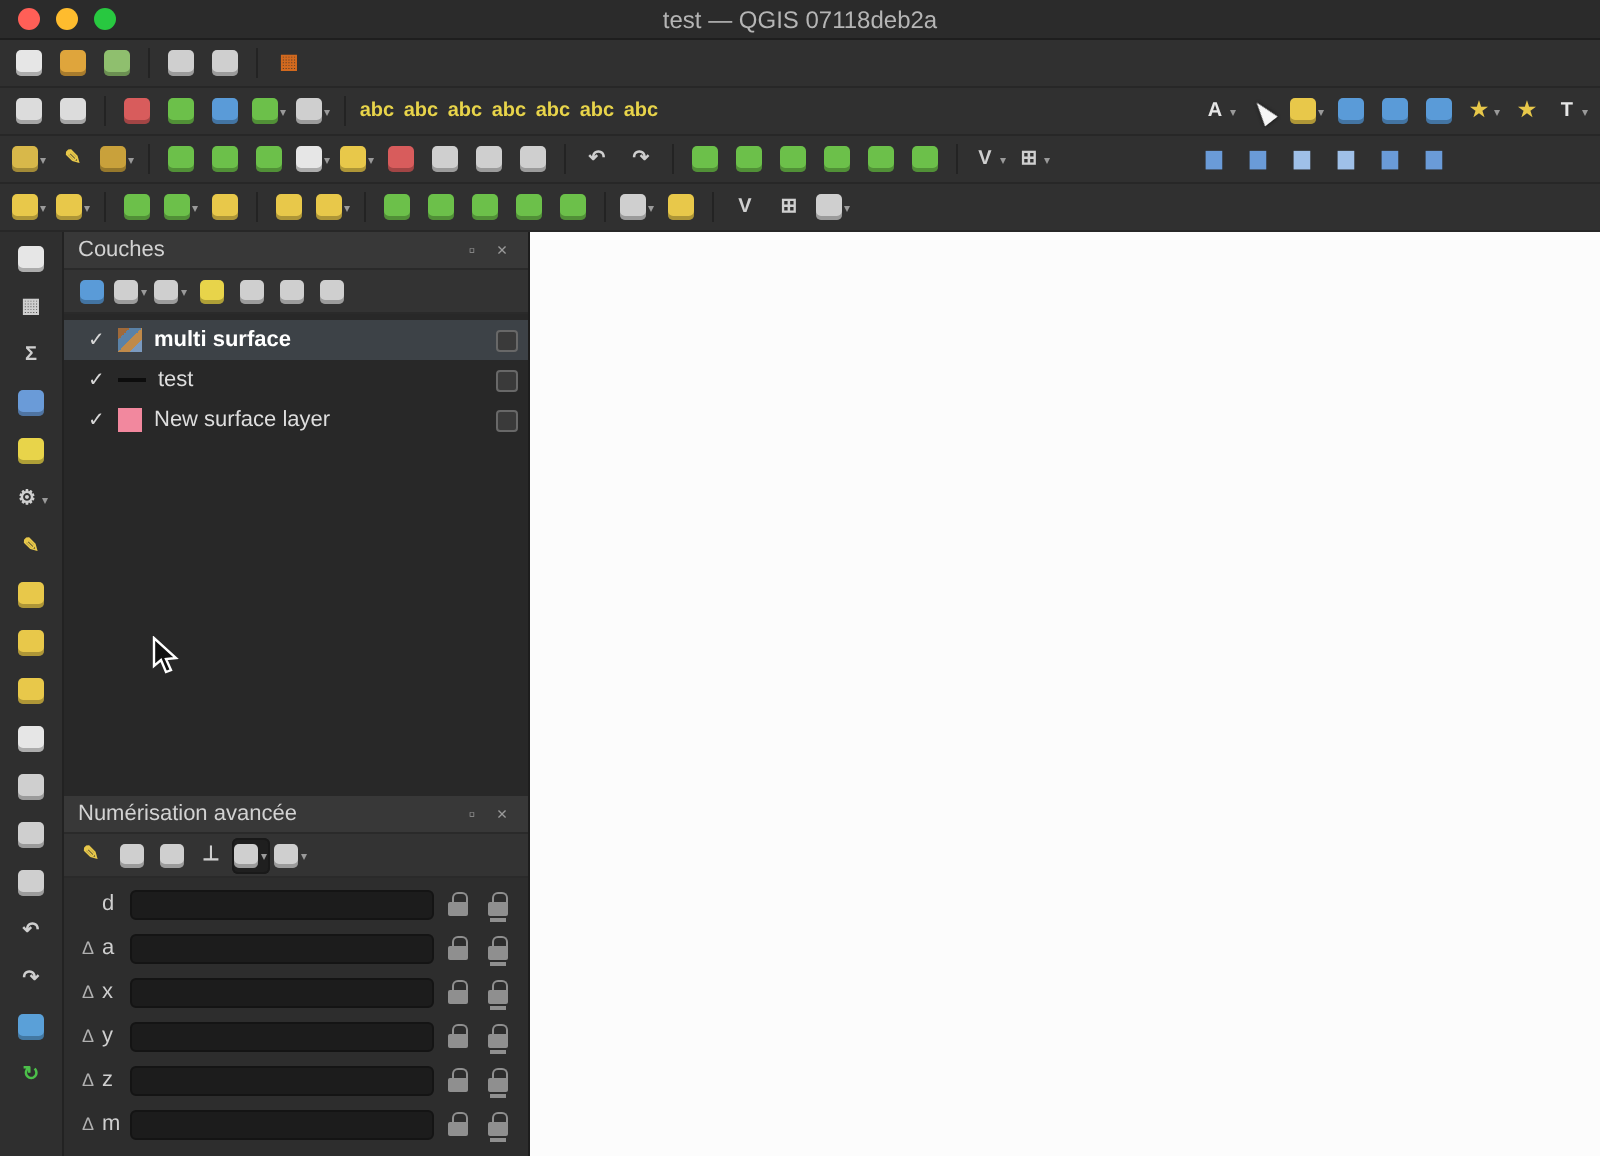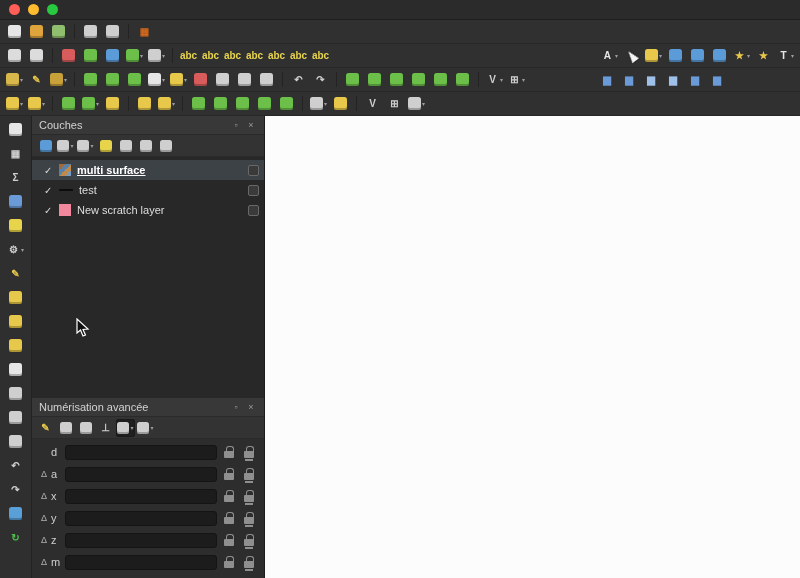--- a/index.html
+++ b/index.html
@@ -57,21 +57,21 @@
   .ptoolbar { height:22px; background:#333333; border-bottom:1px solid #2a2a2a;
     display:flex; align-items:center; padding:0 4px; gap:1px; flex:0 0 auto; }
   .ptoolbar .tbtn { width:19px; height:18px; }
   .ptoolbar .tbtn .ic { min-width:12px; height:12px; }
 
   .layers-panel { height:282px; display:flex; flex-direction:column; flex:0 0 auto; }
   .layer-tree { flex:1; background:#282828; padding-top:3px; overflow:hidden; }
   .layer-row { height:20px; display:flex; align-items:center; gap:6px;
     padding:0 5px 0 12px; color:#dedede; font-size:11px; }
   .layer-row.selected { background:#3d4247; }
-  .layer-row.selected .layer-label { font-weight:bold; text-decoration:underline; color:#ffffff; }
+  .layer-row.selected .layer-label { font-weight:bold; color:#ffffff; }
   .check { color:#d8d8d8; font-size:10px; width:9px; }
   .swatch { width:12px; height:12px; flex:0 0 auto; }
   .layer-row.raster .swatch { background:linear-gradient(135deg,#a06a3a 0 25%,#5a82a8 0 50%,#c08a4a 0 75%,#7a9ac0 0); }
   .layer-row.line .swatch { height:0; border-top:2px solid #0d0d0d; width:14px; }
   .layer-row.scratch .swatch { background:var(--c,#f2889e); }
   .indicator { margin-left:auto; width:11px; height:11px; border:1px solid #686868;
     border-radius:2px; background:#3a3a3a; flex:0 0 auto; }
 
   .adv-panel { flex:1; display:flex; flex-direction:column; background:#2d2d2d; overflow:hidden; }
   .adv-rows { padding-top:2px; }
@@ -96,20 +96,21 @@
 </head>
 <body>
 
 <div class="titlebar">
   <span class="traffic">
 
   <span class="dot" style="--c: #ff5f57;"></span>
       <span class="dot" style="--c: #febc2e;"></span>
       <span class="dot" style="--c: #28c840;"></span>
     </span>
+  <span class="tb-title">test — QGIS 07118deb2a</span>
 </div>
 
 <div class="tbrow">
 
 <button class="tbtn" style="--c: #e6e6e6;">
       <span class="ic"></span>
     </button>
     <button class="tbtn" style="--c: #dfa53c;">
       <span class="ic"></span>
     </button>
@@ -465,21 +466,21 @@
           </div>
           <div class="layer-row line">
             <span class="check">✓</span>
             <span class="swatch"></span>
             <span class="layer-label">test</span>
             <span class="indicator"></span>
           </div>
           <div class="layer-row scratch" style="--c: #f2889e;">
             <span class="check">✓</span>
             <span class="swatch"></span>
-            <span class="layer-label">New scratch layer</span>
+            <span class="layer-label">New surface layer</span>
             <span class="indicator"></span>
           </div>
         </div>
     </div>
 
     <div class="adv-panel">
       <div class="panel-header">
         <span class="panel-title">Numérisation avancée</span>
         <span class="header-icons">
 

